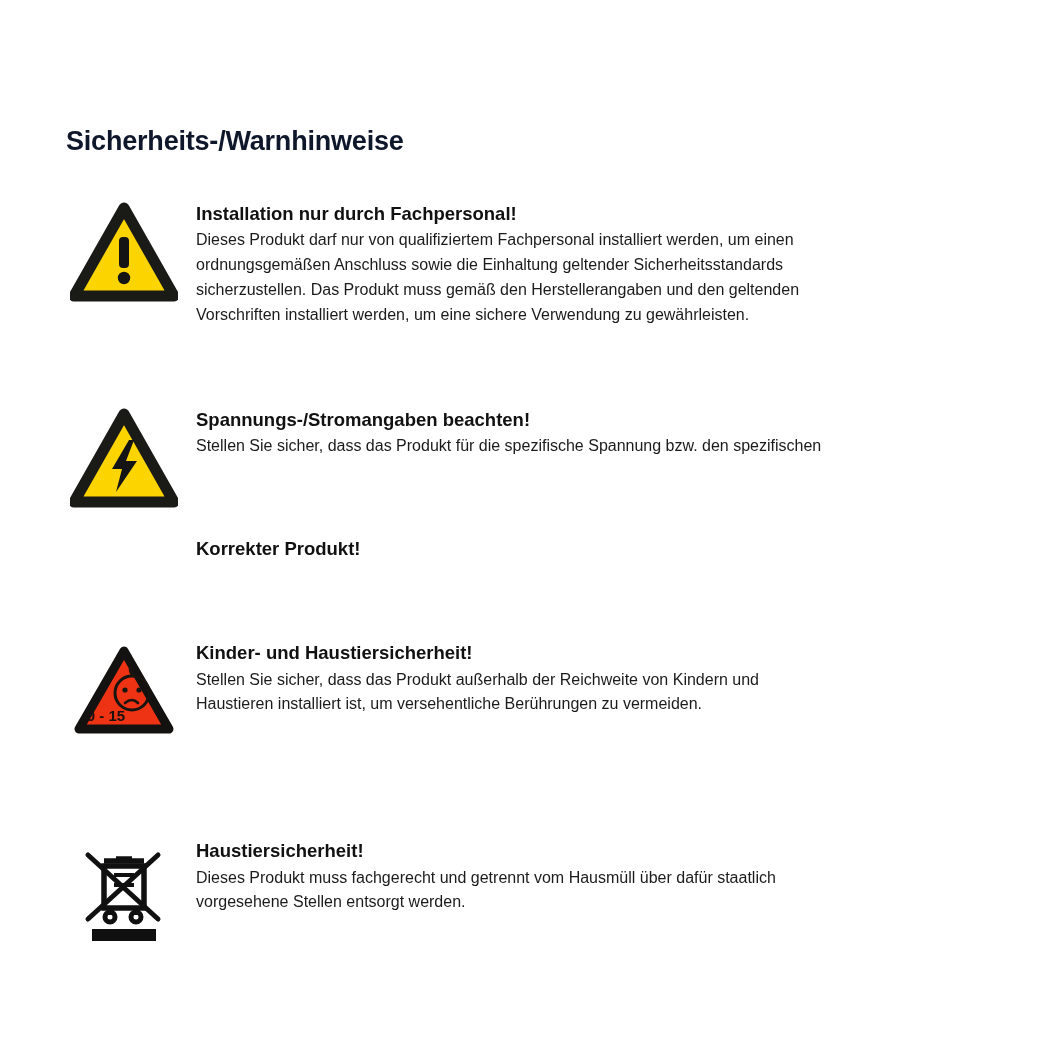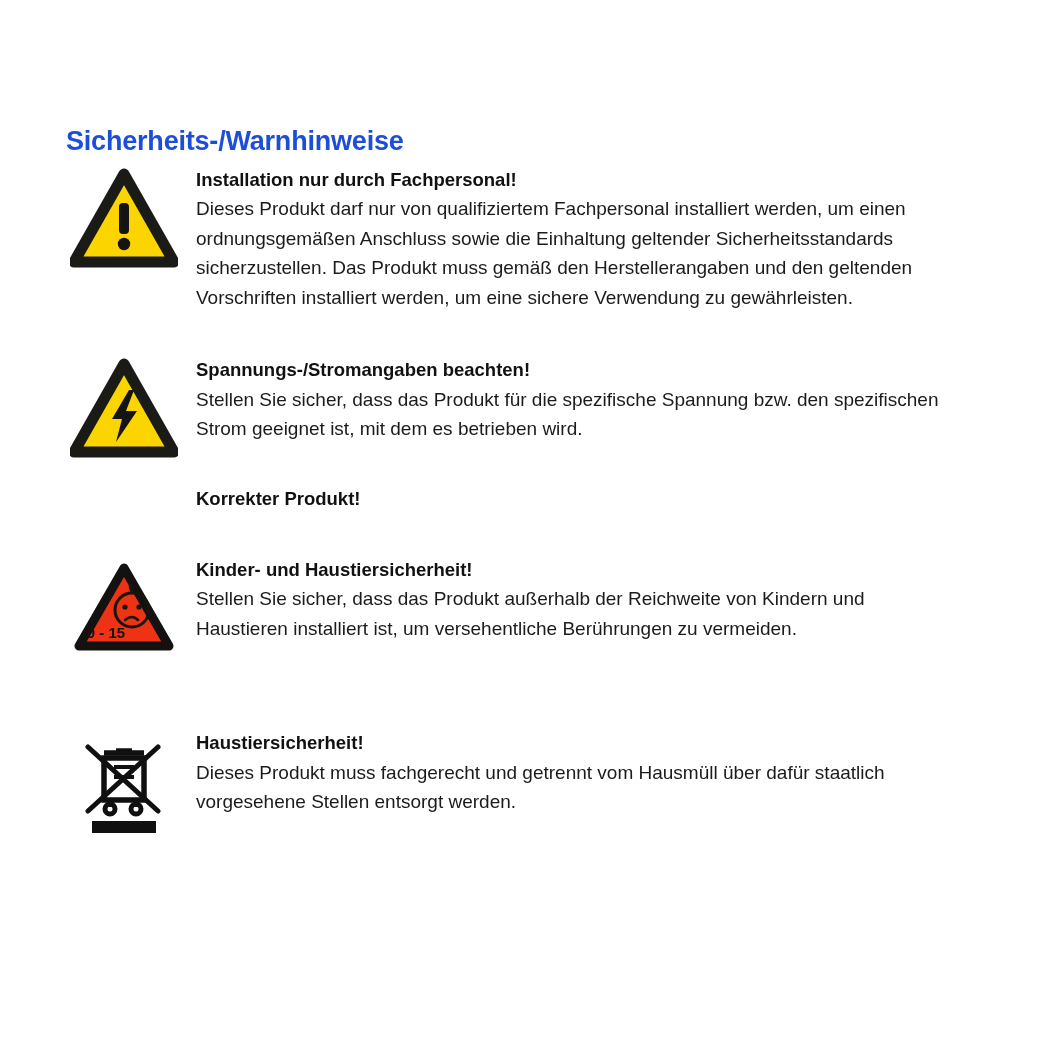--- a/index.html
+++ b/index.html
@@ -22,21 +22,21 @@
     background: #ffffff;
   }
 
   .page-title {
     position: absolute;
     left: 66px;
     top: 108px;
     font-size: 27px;
     font-weight: bold;
     letter-spacing: -0.2px;
-    color: #1d4ed8;
+    color: #0f172a;
     white-space: nowrap;
   }
 
   .notice-list {
     position: absolute;
     left: 0;
     top: 168px;
     width: 1050px;
   }
 
@@ -50,32 +50,33 @@
     position: absolute;
     left: 70px;
     top: 0;
     width: 110px;
     height: 110px;
   }
 
   .notice-body {
     margin-left: 196px;
     padding-right: 22px;
+    margin-top: 34px;
   }
 
   .notice-heading {
     font-size: 18.5px;
     font-weight: bold;
     color: #111111;
     line-height: 1.32;
     margin: 0 0 2px 0;
   }
 
   .notice-paragraph {
-    font-size: 19px;
+    font-size: 16px;
     font-weight: normal;
     color: #1b1b1b;
     line-height: 1.55;
     margin: 0;
   }
 
   .notice-line { display: block; white-space: nowrap; }
 
   .spacer-6  { height: 46px; }
   .spacer-3  { height: 44px; }
@@ -119,21 +120,20 @@
         <svg class="icon-svg" width="108" height="100" viewBox="0 0 108 100" aria-hidden="true">
           <polygon points="54,6 104,94 4,94" fill="#FCD400"></polygon>
           <polygon points="54,6 104,94 4,94" fill="none" stroke="#1a1a17" stroke-width="11" stroke-linejoin="round"></polygon>
           <polygon points="59,32 42,61 52,61 46,84 67,53 56,53 64,32" fill="#141414"></polygon>
         </svg>
       </div>
       <div class="notice-body">
         <div class="notice-heading">Spannungs-/Stromangaben beachten!</div>
         <div class="notice-paragraph">
           <span class="notice-line">Stellen Sie sicher, dass das Produkt für die spezifische Spannung bzw. den spezifischen</span>
-          <span class="notice-line">Strom geeignet ist, mit dem es betrieben wird.</span>
         </div>
       </div>
     </div>
 
     <div class="spacer-3"></div>
 
     <div class="notice">
       <div class="notice-body">
         <div class="notice-heading">Korrekter Produkt!</div>
       </div>

